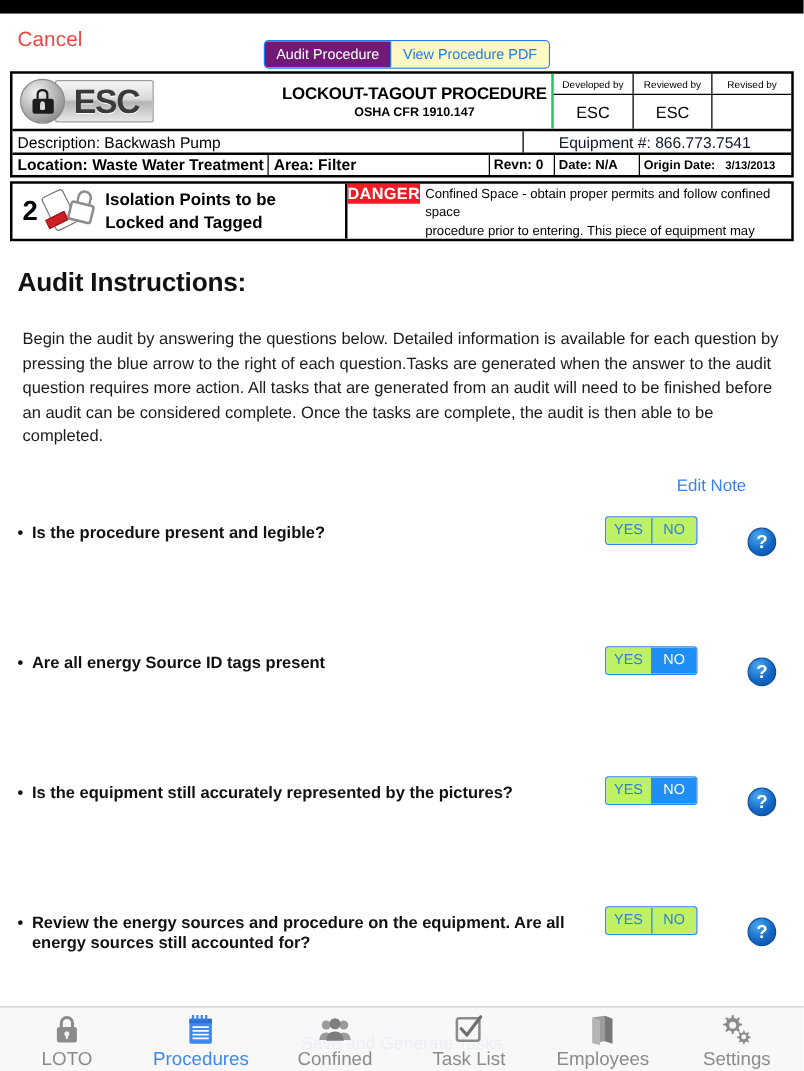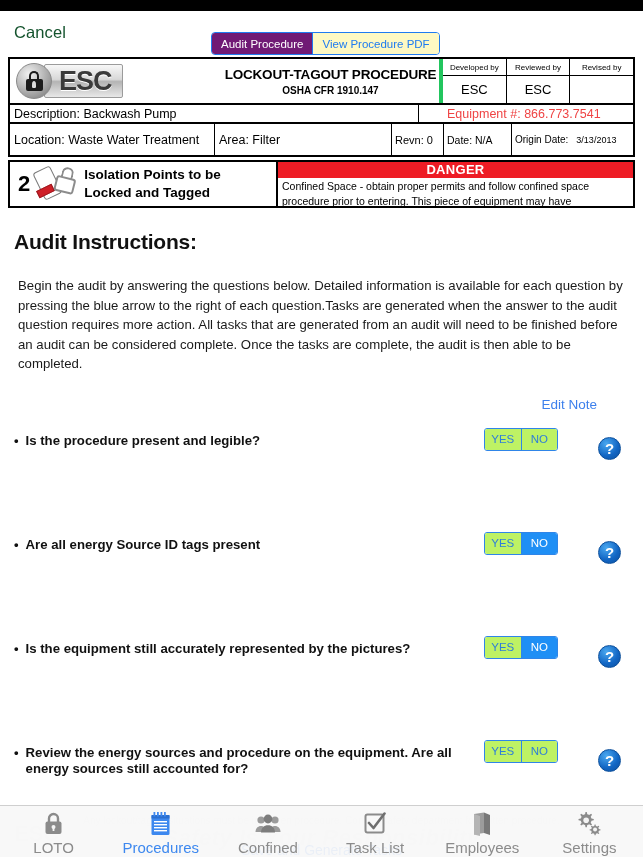--- a/index.html
+++ b/index.html
@@ -23,21 +23,21 @@
     height: 43px;
     background: #ffffff;
     position: relative;
     display: flex;
     align-items: center;
   }
   .cancel-btn {
     position: absolute;
     left: 14px;
     font-size: 16.5px;
-    color: #14532d;
+    color: #ef4444;
     letter-spacing: 0.1px;
     cursor: pointer;
     background: none; border: none;
     font-family: "Liberation Sans", sans-serif;
   }
   .segmented {
     position: absolute;
     left: 211px;
     top: 21px;
     display: flex;
@@ -137,21 +137,21 @@
     text-shadow: 0 1px 0 #fff;
     height: 34px;
     display: flex; align-items: center;
   }
   .title-cell {
     flex: 1;
     display: flex;
     flex-direction: column;
     align-items: center;
     justify-content: center;
-    border-right: 4px solid #22c55e;
+    border-right: 2px solid #22c55e;
   }
   .doc-title {
     font-size: 13.5px;
     font-weight: bold;
     letter-spacing: -0.2px;
     color: #000;
   }
   .doc-subtitle {
     font-size: 10px;
     font-weight: bold;
@@ -186,23 +186,23 @@
     padding-left: 4px;
     font-size: 12.5px;
     border-right: 1.5px solid #000;
     color: #000;
   }
   .equip-cell {
     width: 190px;
     display: flex; align-items: center;
     padding-left: 4px;
     font-size: 12.5px;
-    color: #ef4444;
-  }
-  .doc-row3 { display: flex; height: 31px; }
+    color: #0f172a;
+  }
+  .doc-row3 { display: flex; height: 16px; font-weight: bold; }
   .loc-cell {
     width: 205px;
     display: flex; align-items: center;
     padding-left: 4px;
     font-size: 12.5px;
     border-right: 1.5px solid #000;
     color: #000;
   }
   .area-cell {
     flex: 1;
@@ -299,21 +299,21 @@
     border: 2px solid #8c8c8c;
     border-radius: 3px;
     background: #fff;
   }
   .iso-text {
     font-size: 13.5px;
     font-weight: bold;
     line-height: 18px;
     color: #000;
   }
-  .danger-col { flex: 1; display: flex; flex-direction: column; border-radius: 11px; }
+  .danger-col { flex: 1; display: flex; flex-direction: row; border-radius: 11px; }
   .danger-head {
     background: #ee1c25;
     color: #ffffff;
     text-align: center;
     font-weight: bold;
     font-size: 13px;
     height: 16px;
     line-height: 16px;
     letter-spacing: 0.3px;
   }

